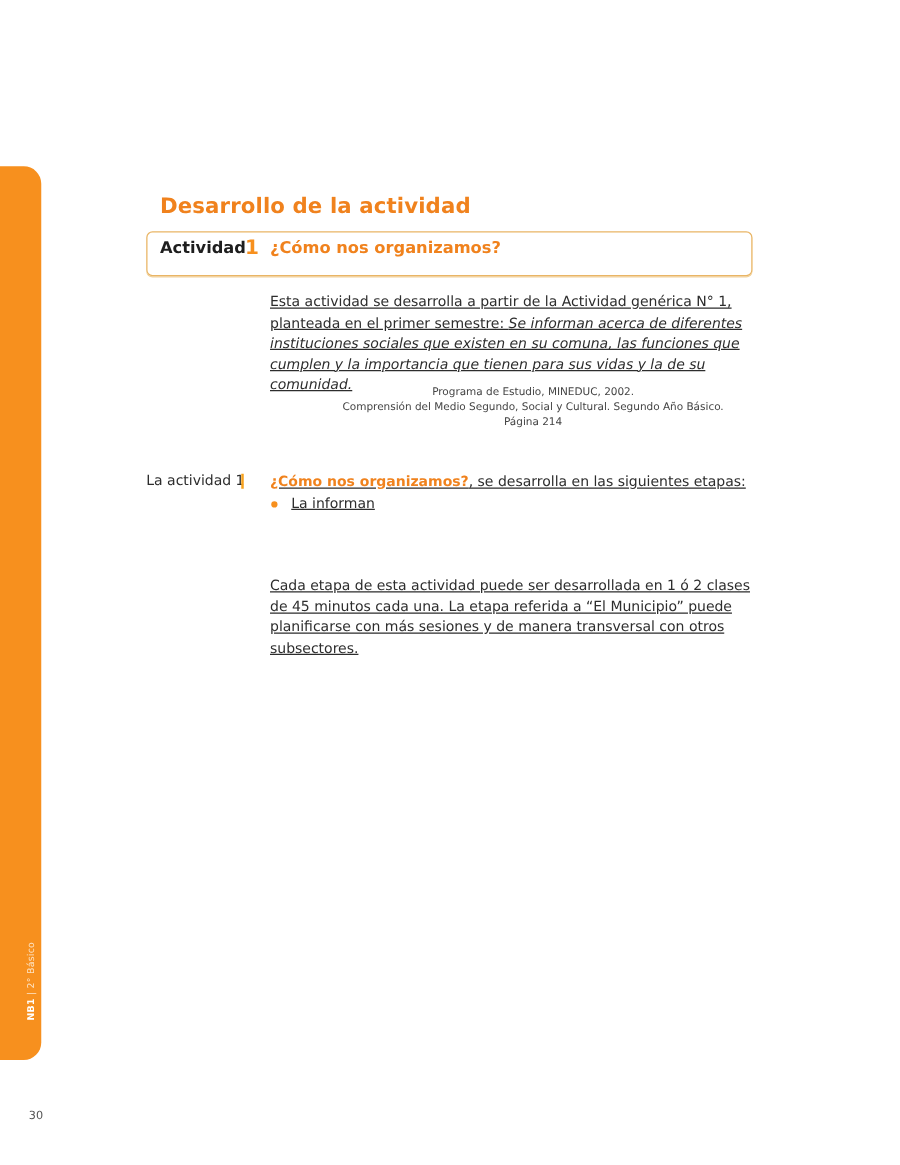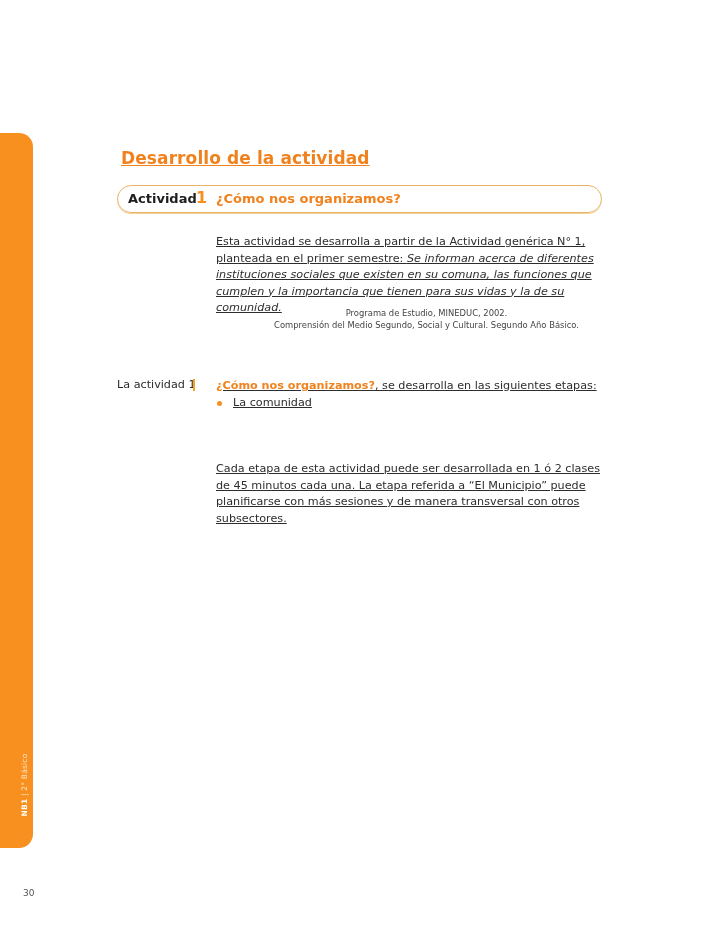--- a/index.html
+++ b/index.html
@@ -15,25 +15,25 @@
     position: absolute; left: 20px; top: 785px; transform-origin: left top;
     transform: rotate(-90deg) translateX(-50%);
     font-size: 7.5px; color: #fde3c4; white-space: nowrap; letter-spacing: 0.2px;
   }
   .side-label b { font-weight: bold; color: #ffffff; }
   .page-number {
     position: absolute; left: 23px; top: 888px; font-size: 9px; color: #555;
   }
   .section-title {
     position: absolute; left: 117px; top: 144px; font-size: 17px; font-weight: bold;
-    color: #f0821d; margin: 4px; letter-spacing: 0.1px; text-decoration: underline;
+    color: #f0821d; margin: 11px; letter-spacing: 0.1px;
   }
   .activity-box {
-    position: absolute; left: 117px; top: 185px; width: 485px; height: 28px;
-    border: 1.3px solid #e9b565; border-radius: 14px; box-sizing: border-box;
+    position: absolute; left: 117px; top: 185px; width: 485px; height: 36px;
+    border: 1.3px solid #e9b565; border-radius: 5px; box-sizing: border-box;
     box-shadow: 0 1px 0 #f1d29b;
   }
   .activity-label {
     position: absolute; left: 10px; top: 5px; font-size: 13px; font-weight: bold; color: #1e1e1e;
   }
   .activity-number {
     position: absolute; left: 78px; top: 2px; font-size: 16px; font-weight: bold; color: #f7901e;
   }
   .activity-title {
     position: absolute; left: 98px; top: 5px; font-size: 13px; font-weight: bold; color: #f0821d;
@@ -79,27 +79,28 @@
   <span class="activity-label">Actividad</span>
   <span class="activity-number">1</span>
   <span class="activity-title">¿Cómo nos organizamos?</span>
 </div>
 
 <p class="body-text intro"><span>Esta actividad se desarrolla a partir de la Actividad genérica N° 1, planteada en el primer semestre: </span><em>Se informan acerca de diferentes instituciones sociales que existen en su comuna, las funciones que cumplen y la importancia que tienen para sus vidas y la de su comunidad.</em></p>
 
 <div class="citation">
   <div>Programa de Estudio, MINEDUC, 2002.</div>
   <div>Comprensión del Medio Segundo, Social y Cultural. Segundo Año Básico.</div>
+  <div>Página 214</div>
 </div>
 
 <div class="side-caption">La actividad 1</div>
 <div class="side-bar"></div>
 
 <div class="body-text stages">
   <div><span class="lead-title">¿Cómo nos organizamos?</span><span>, se desarrolla en las siguientes etapas:</span></div>
   <ul class="bullets">
-    <li><span class="bullet-dot"></span><span>La comunidad</span></li>
+    <li><span class="bullet-dot"></span><span>La informan</span></li>
   </ul>
 </div>
 
 <p class="body-text closing">Cada etapa de esta actividad puede ser desarrollada en 1 ó 2 clases de 45 minutos  cada una. La etapa referida a “El Municipio” puede planificarse con más sesiones y de manera transversal con otros subsectores.</p>
 
 <div class="page-number">30</div>
 
 </body></html>

